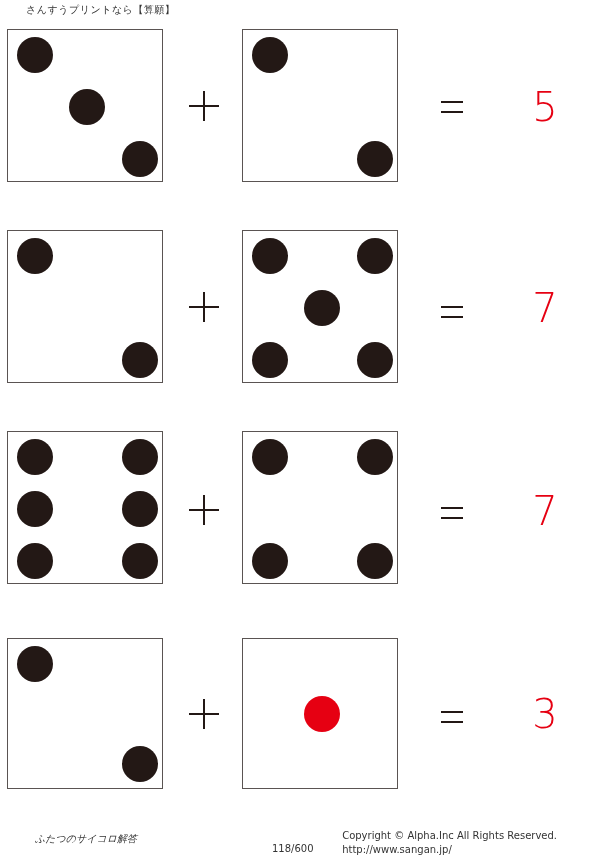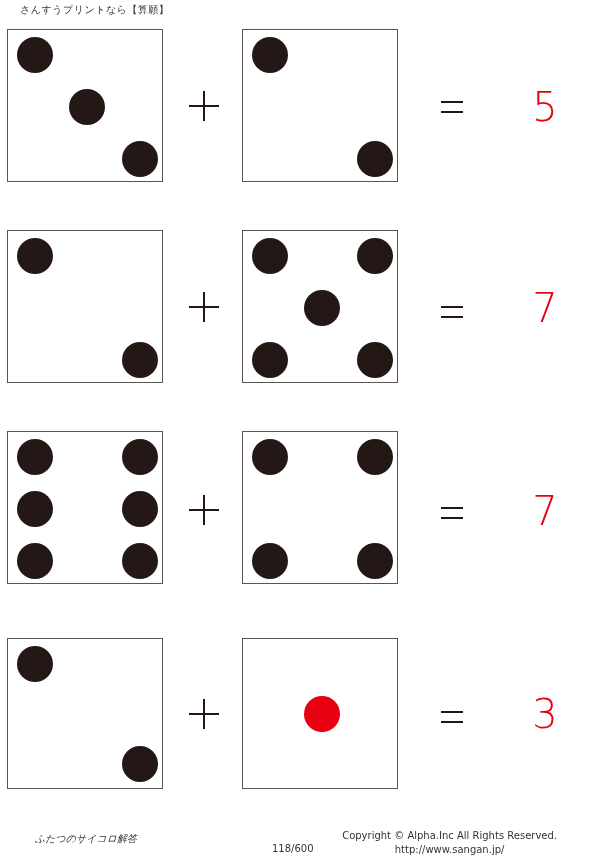--- a/index.html
+++ b/index.html
@@ -1,37 +1,37 @@
 <!DOCTYPE html>
 <html><head>
   <meta charset="utf-8">
   <style>
     html, body { margin:0; padding:0; background:#ffffff; }
     body { width:600px; height:859px; position:relative; overflow:hidden;
            font-family: "DejaVu Sans", sans-serif; color:#231815; }
-    .header-title { position:absolute; left:20px; top:3px; font-size:10px; color:#333; letter-spacing:0.5px; }
+    .header-title { position:absolute; left:26px; top:3px; font-size:10px; color:#333; letter-spacing:0.5px; }
     .row { position:absolute; left:0; width:600px; height:156px; }
     .die { position:absolute; width:156px; height:153px; border:1.5px solid #5a5452; box-sizing:border-box; background:#fff; }
     .die.left { left:7px; }
     .die.right { left:242px; }
     .pip { position:absolute; width:36px; height:36px; border-radius:50%; background:#231815; transform:translate(-50%,-50%); }
     .pip.red { background:#e60012; }
     .plus { position:absolute; left:189px; width:30px; height:30px; }
     .plus::before, .plus::after { content:""; position:absolute; background:#231815; }
     .plus::before { left:0; top:14px; width:30px; height:1.5px; }
     .plus::after { left:14px; top:0; width:1.5px; height:30px; }
     .equals { position:absolute; left:441px; width:22px; height:12px; }
     .equals::before, .equals::after { content:""; position:absolute; left:0; width:22px; height:2px; background:#231815; }
     .equals::before { top:0; }
     .equals::after { top:10px; }
     .answer { position:absolute; left:500px; width:90px; text-align:center; font-size:40px; font-weight:300;
               color:#e60012; font-family:"DejaVu Sans", sans-serif; line-height:40px; }
     .footer-left { position:absolute; left:35px; top:832px; font-size:10px; color:#333;font-style:italic; }
     .footer-page { position:absolute; left:272px; top:843px; font-size:10px; color:#333; }
-    .footer-copy { position:absolute; right:43px; top:829px; font-size:10px; color:#333; text-align:center; line-height:14px; }
+    .footer-copy { position:absolute; right:43px; top:829px; font-size:10px; color:#333; text-align:left; line-height:14px; }
   </style>
 </head>
 <body>
 
 <div class="header-title">さんすうプリントなら【算願】</div>
 
 <div class="row" style="top:29px;">
   <div class="die left">
       <div class="pip" style="left: 27px; top: 25px;"></div>
       <div class="pip" style="left: 79px; top: 77px;"></div>

